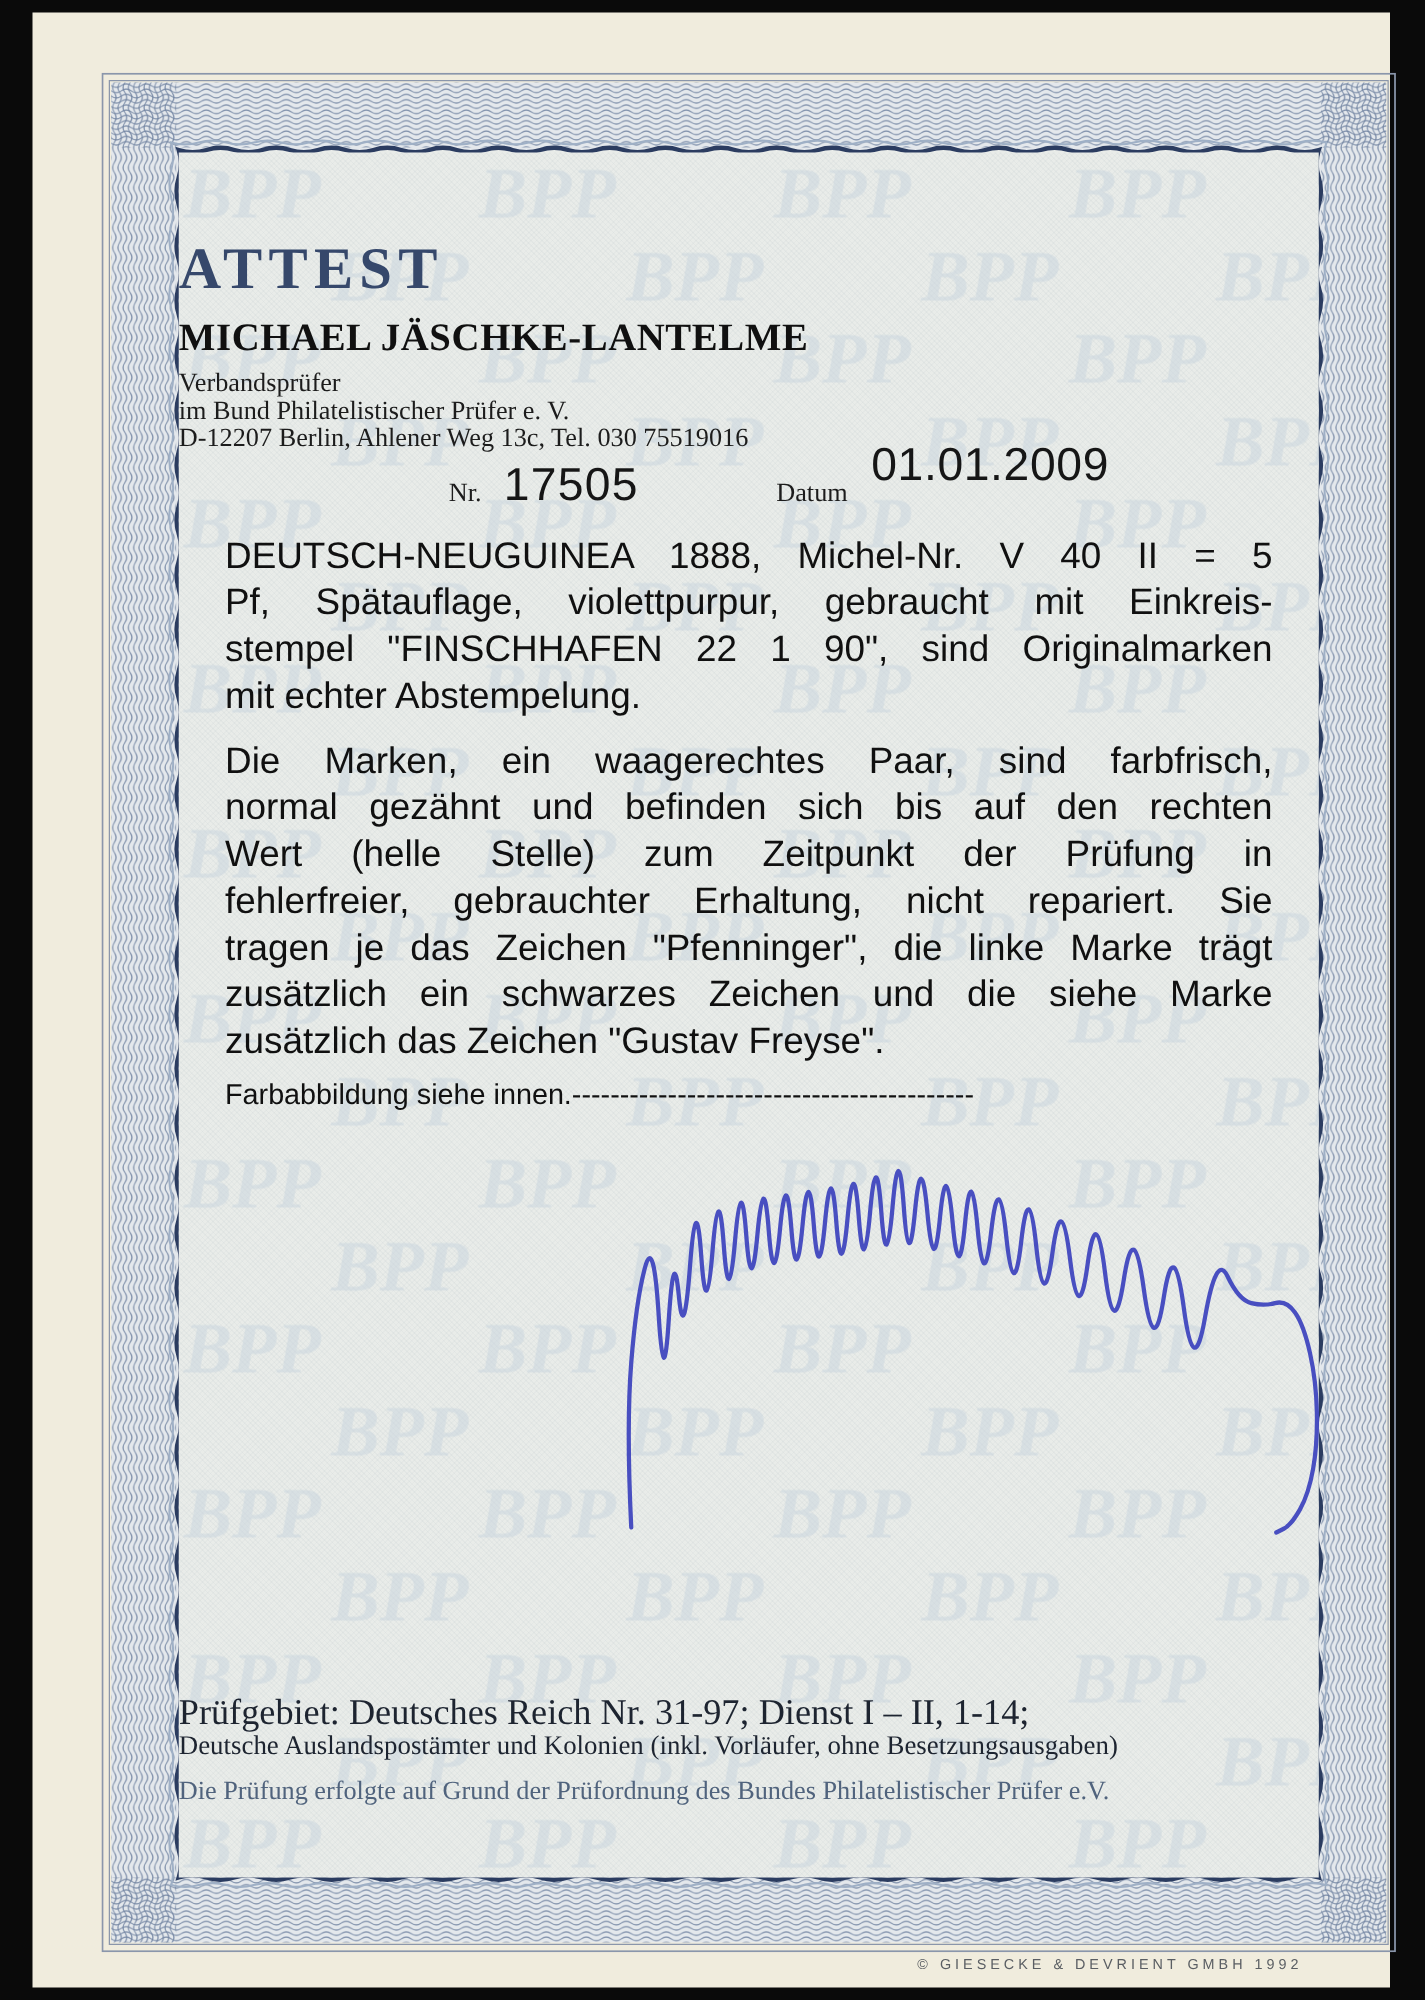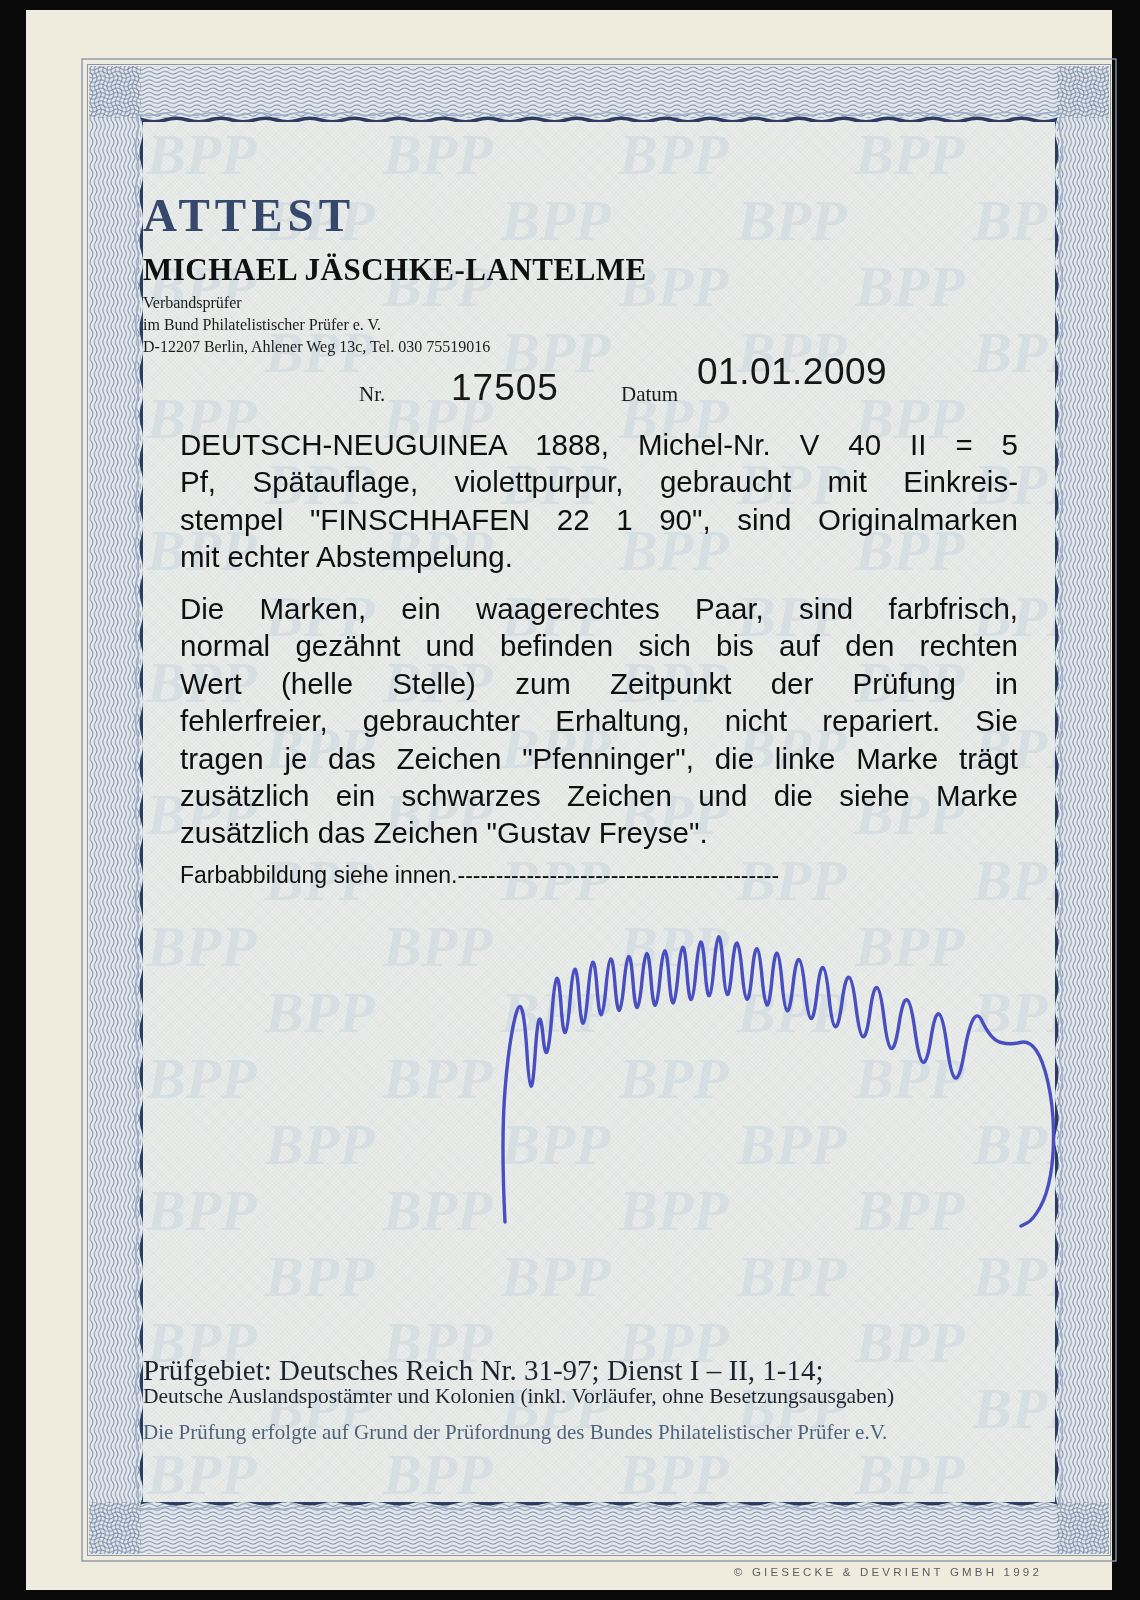--- a/index.html
+++ b/index.html
@@ -13,28 +13,28 @@
               background-image:
                 repeating-linear-gradient(45deg, rgba(120,140,155,0.055) 0 1px, transparent 1px 3px),
                 repeating-linear-gradient(-45deg, rgba(120,140,155,0.045) 0 1px, transparent 1px 3px);
   }
   .wm-svg { position:absolute; left:0; top:0; }
   .layer { position:absolute; left:0; top:0; width:100%; height:100%; }
 
   .ctr { position:absolute; left:0; width:100%; text-align:left; }
   .title { top:66px; font-size:47px; font-weight:600; letter-spacing:5px; color:#36486b; }
   .name  { top:130px; font-size:31px; font-weight:bold; color:#101010; letter-spacing:0.5px; }
-  .sub   { font-size:16px; color:#1c1c1c; }
+  .sub   { font-size:21px; color:#1c1c1c; }
   .sub1 { top:172px; } .sub2 { top:194px; } .sub3 { top:216px; }
 
   .lbl { position:absolute; font-size:21px; color:#1c1c1c;text-align:right; }
   .val { position:absolute; font-family:"Liberation Sans", sans-serif; font-size:37px;
          color:#161616; letter-spacing:1px; }
   .nr-lbl { left:216px; top:260px; }
-  .nr-val { left:260px; top:245px;margin-left:48px; }
+  .nr-val { left:260px; top:245px; }
   .dt-lbl { left:478px; top:260px; }
   .dt-val { left:554px; top:229px; letter-spacing:0.5px;text-align:center; }
 
   .para { position:absolute; left:37px; width:838px;
           font-family:"Liberation Sans", sans-serif; font-size:29.5px; color:#101010; }
   .p1 { top:306px; } .p2 { top:470px; }
   .bline { height:37.4px; overflow:hidden; text-align:justify; text-align-last:justify; }
   .bline.left { text-align:left; text-align-last:left; }
   .farb { position:absolute; left:37px; top:740px; width:860px;
           font-family:"Liberation Sans", sans-serif; font-size:23px; color:#101010;

